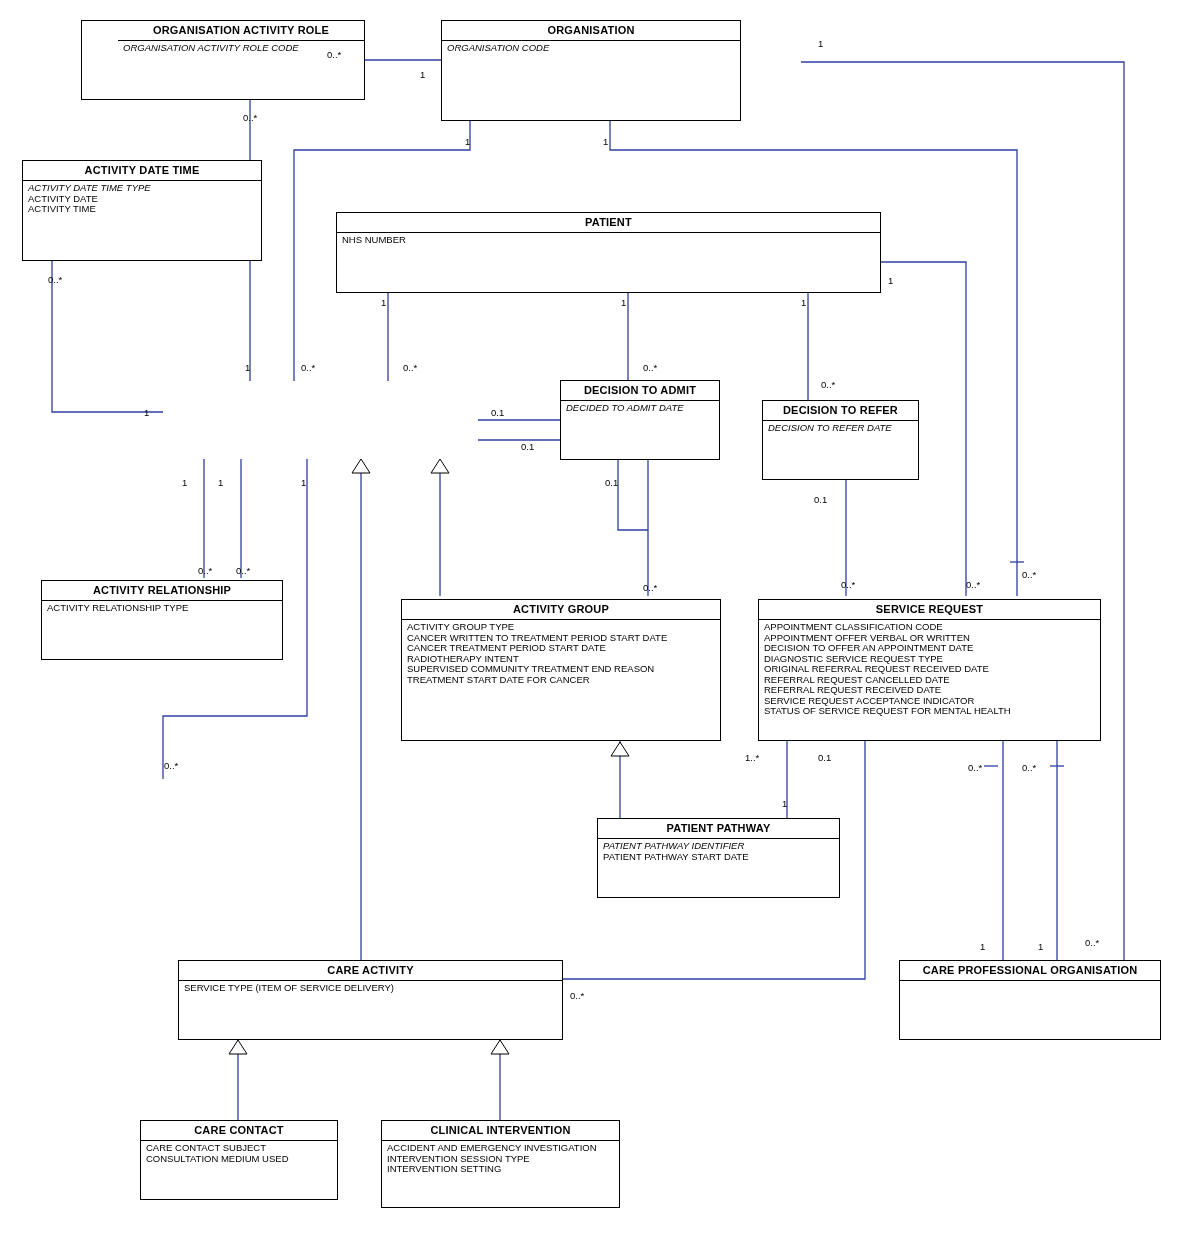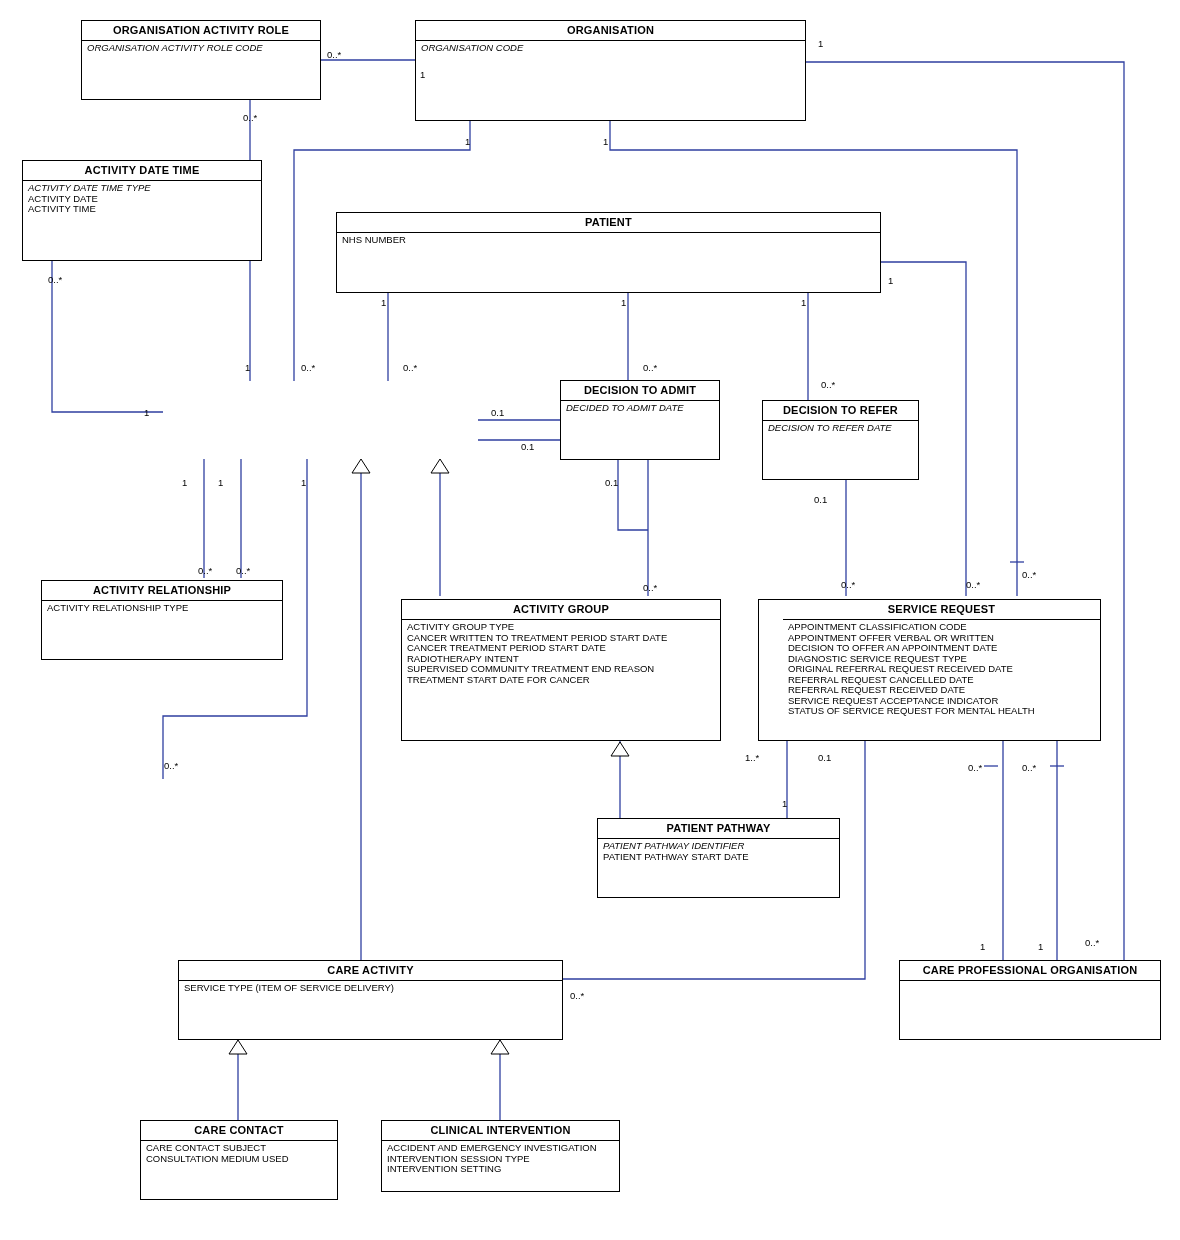--- a/index.html
+++ b/index.html
@@ -82,28 +82,28 @@
       <path d="M500,1040 L491,1054 L509,1054 Z"></path>
     </g>
 
     <g stroke="#2f3fa0" stroke-width="1.3">
       <line x1="1010" y1="562" x2="1024" y2="562"></line>
       <line x1="984" y1="766" x2="998" y2="766"></line>
       <line x1="1050" y1="766" x2="1064" y2="766"></line>
     </g>
   </svg>
 
-  <div class="entity" style="left:81px;top:20px;width:240px;height:80px;">
+  <div class="entity" style="left:81px;top:20px;width:284px;height:80px;padding-left:36px;">
     <div class="title">ORGANISATION ACTIVITY ROLE</div>
     <div class="attrs">
       <div class="italic">ORGANISATION ACTIVITY ROLE CODE</div>
     </div>
   </div>
 
-  <div class="entity" style="left:415px;top:20px;width:391px;height:101px;">
+  <div class="entity" style="left:441px;top:20px;width:300px;height:101px;">
     <div class="title">ORGANISATION</div>
     <div class="attrs">
       <div class="italic">ORGANISATION CODE</div>
     </div>
   </div>
 
   <div class="entity" style="left:22px;top:160px;width:240px;height:101px;">
     <div class="title">ACTIVITY DATE TIME</div>
     <div class="attrs">
       <div class="italic">ACTIVITY DATE TIME TYPE</div>
@@ -146,21 +146,21 @@
     <div class="attrs">
       <div>ACTIVITY GROUP TYPE</div>
       <div>CANCER WRITTEN TO TREATMENT PERIOD START DATE</div>
       <div>CANCER TREATMENT PERIOD START DATE</div>
       <div>RADIOTHERAPY INTENT</div>
       <div>SUPERVISED COMMUNITY TREATMENT END REASON</div>
       <div>TREATMENT START DATE FOR CANCER</div>
     </div>
   </div>
 
-  <div class="entity" style="left:758px;top:599px;width:343px;height:142px;padding-left:24px;">
+  <div class="entity" style="left:758px;top:599px;width:343px;height:142px;">
     <div class="title">SERVICE REQUEST</div>
     <div class="attrs">
       <div>APPOINTMENT CLASSIFICATION CODE</div>
       <div>APPOINTMENT OFFER VERBAL OR WRITTEN</div>
       <div>DECISION TO OFFER AN APPOINTMENT DATE</div>
       <div>DIAGNOSTIC  SERVICE REQUEST TYPE</div>
       <div>ORIGINAL REFERRAL REQUEST RECEIVED DATE</div>
       <div>REFERRAL REQUEST CANCELLED DATE</div>
       <div>REFERRAL REQUEST RECEIVED DATE</div>
       <div>SERVICE REQUEST ACCEPTANCE INDICATOR</div>
@@ -190,21 +190,21 @@
   </div>
 
   <div class="entity" style="left:140px;top:1120px;width:198px;height:80px;">
     <div class="title">CARE CONTACT</div>
     <div class="attrs">
       <div>CARE CONTACT SUBJECT</div>
       <div>CONSULTATION MEDIUM USED</div>
     </div>
   </div>
 
-  <div class="entity" style="left:381px;top:1120px;width:239px;height:72px;">
+  <div class="entity" style="left:381px;top:1120px;width:239px;height:88px;">
     <div class="title">CLINICAL INTERVENTION</div>
     <div class="attrs">
       <div>ACCIDENT AND EMERGENCY INVESTIGATION</div>
       <div>INTERVENTION SESSION TYPE</div>
       <div>INTERVENTION SETTING</div>
     </div>
   </div>
 
   <span class="card" style="left:327px;top:49px;">0..*</span>
   <span class="card" style="left:420px;top:69px;">1</span>

